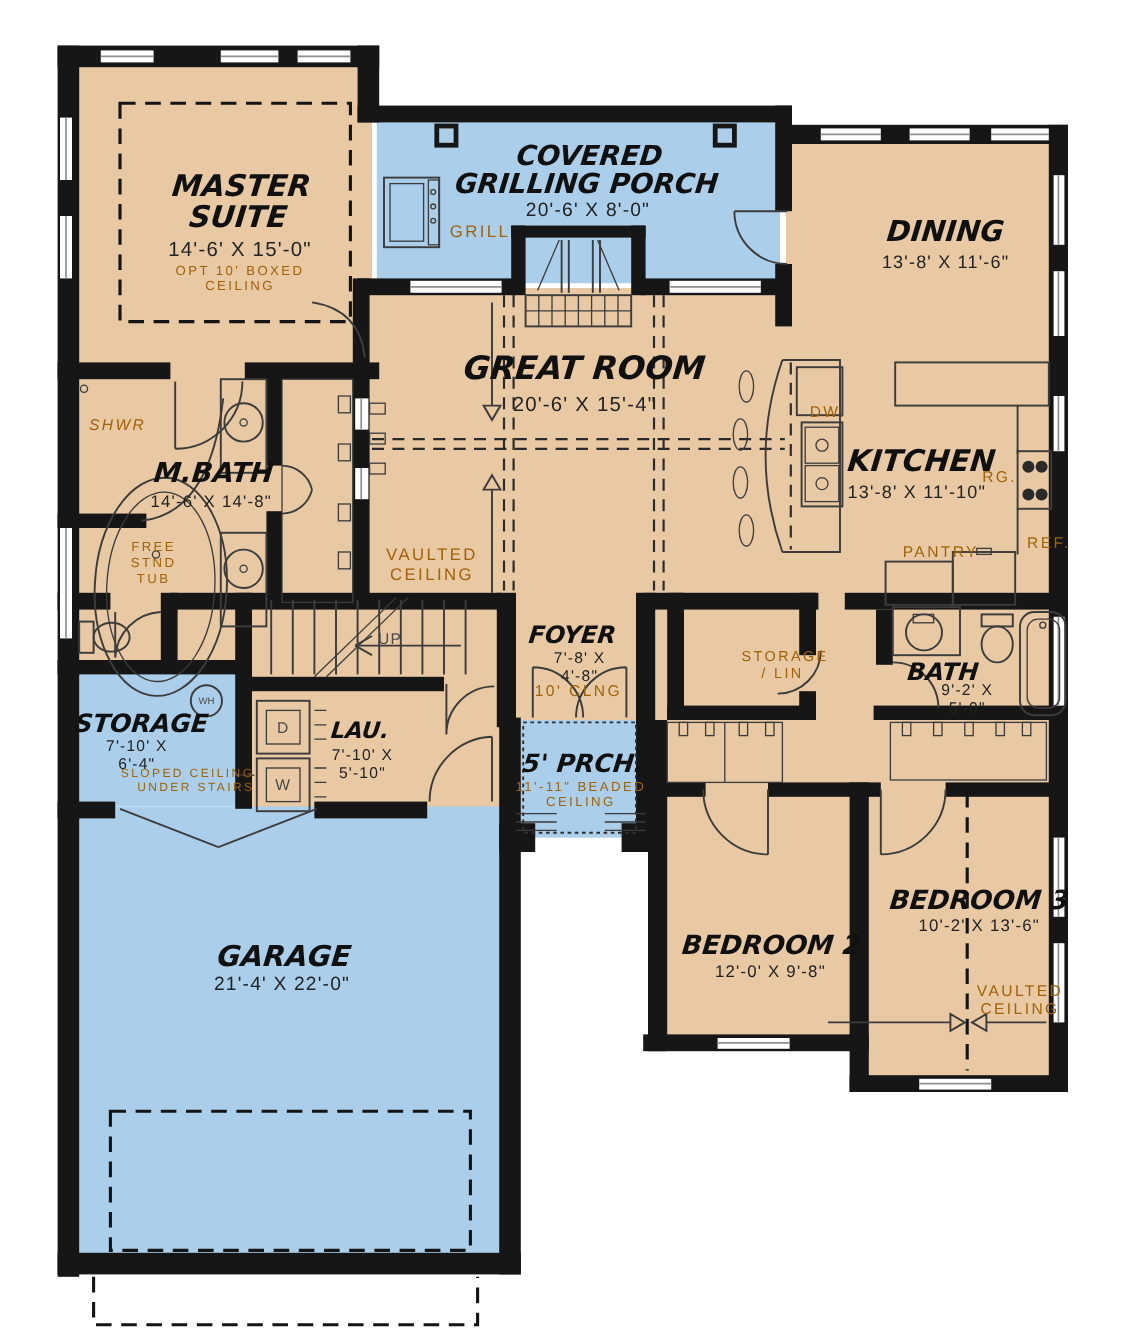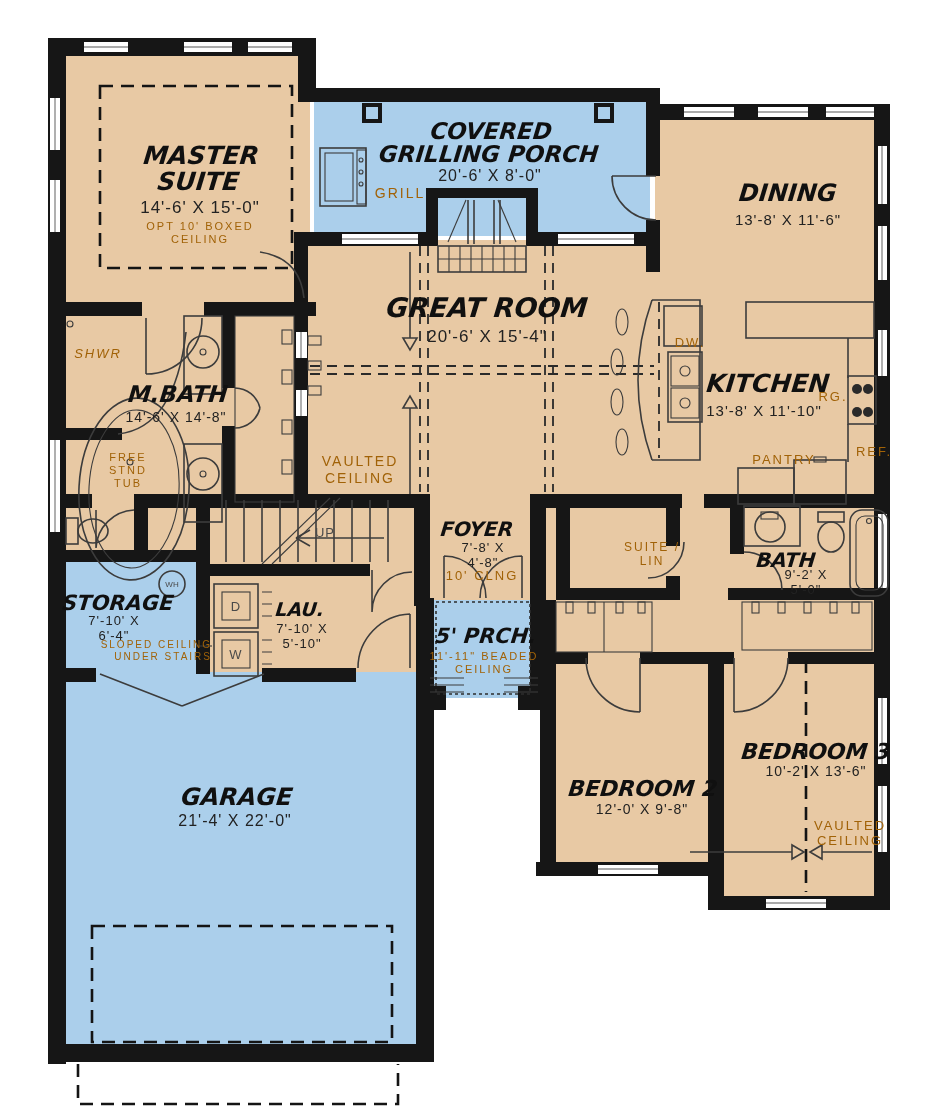--- a/index.html
+++ b/index.html
@@ -345,21 +345,21 @@
 
   <div class="lbl rname nw" style="left:178px;top:395px;font-size:23px;">M.BATH</div>
   <div class="lbl dims nw" style="left:176px;top:418px;font-size:14px;">14'-6' X 14'-8"</div>
   <div class="lbl gray nw" style="left:98px;top:354px;font-size:13px;font-style:italic;">SHWR</div>
   <div class="lbl gray" style="left:128px;top:470px;font-size:11px;width:46px;">FREE STND TUB</div>
 
   <div class="lbl rname nw" style="left:477px;top:529px;font-size:20px;">FOYER</div>
   <div class="lbl dims" style="left:483px;top:556px;font-size:13px;width:66px;">7'-8' X 4'-8"</div>
   <div class="lbl gray nw" style="left:482px;top:576px;font-size:13px;">10' CLNG</div>
 
-  <div class="lbl gray" style="left:652px;top:554px;font-size:12px;width:68px;">SUITE / LIN</div>
+  <div class="lbl gray" style="left:652px;top:554px;font-size:12px;width:68px;">STORAGE / LIN</div>
 
   <div class="lbl rname nw" style="left:786px;top:560px;font-size:20px;">BATH</div>
   <div class="lbl dims" style="left:806px;top:583px;font-size:13px;width:58px;">9'-2' X 5'-0"</div>
 
   <div class="lbl rname nw" style="left:118px;top:604px;font-size:21px;">STORAGE</div>
   <div class="lbl dims" style="left:114px;top:629px;font-size:13px;width:66px;">7'-10' X 6'-4"</div>
   <div class="lbl gray" style="left:152px;top:651px;font-size:10px;width:120px;text-align:right;">SLOPED CEILING UNDER STAIRS</div>
 
   <div class="lbl rname nw" style="left:300px;top:610px;font-size:19px;">LAU.</div>
   <div class="lbl dims" style="left:302px;top:637px;font-size:13px;width:68px;">7'-10' X 5'-10"</div>

